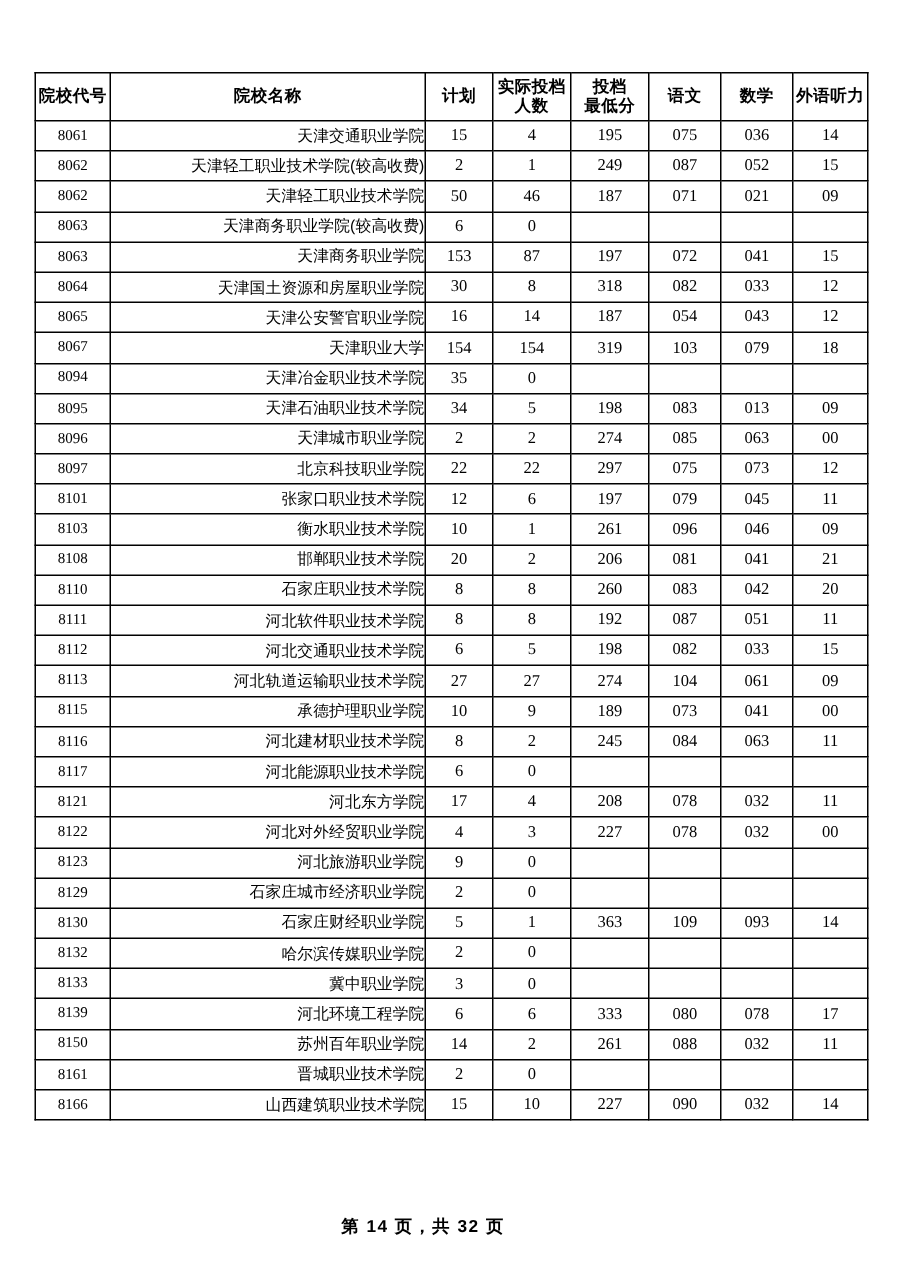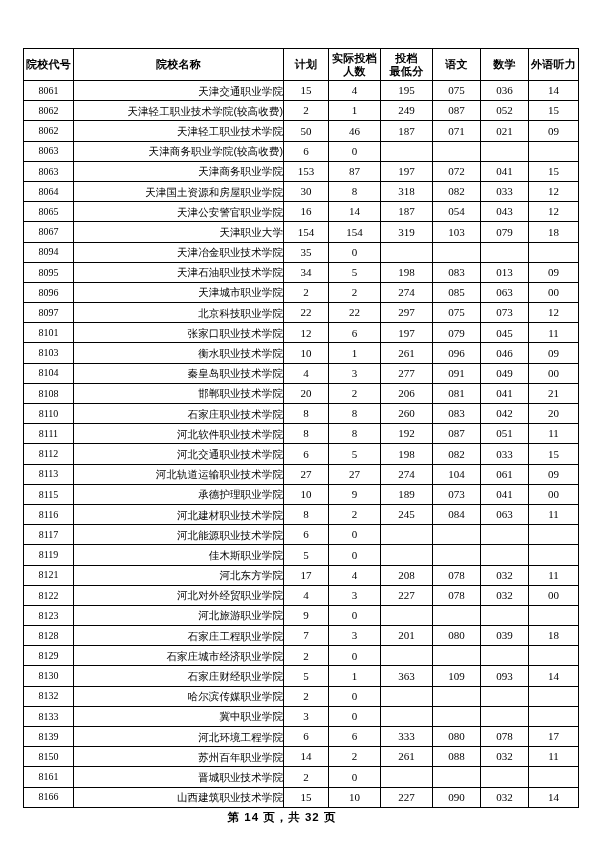--- a/index.html
+++ b/index.html
@@ -273,30 +273,20 @@
           <td class="code-cell">8103</td>
           <td class="name-cell">衡水职业技术学院</td>
           <td class="num-cell">10</td>
           <td class="num-cell">1</td>
           <td class="num-cell">261</td>
           <td class="num-cell">096</td>
           <td class="num-cell">046</td>
           <td class="num-cell">09</td>
         </tr>
         <tr>
-          <td class="code-cell">8104</td>
-          <td class="name-cell">秦皇岛职业技术学院</td>
-          <td class="num-cell">4</td>
-          <td class="num-cell">3</td>
-          <td class="num-cell">277</td>
-          <td class="num-cell">091</td>
-          <td class="num-cell">049</td>
-          <td class="num-cell">00</td>
-        </tr>
-        <tr>
           <td class="code-cell">8108</td>
           <td class="name-cell">邯郸职业技术学院</td>
           <td class="num-cell">20</td>
           <td class="num-cell">2</td>
           <td class="num-cell">206</td>
           <td class="num-cell">081</td>
           <td class="num-cell">041</td>
           <td class="num-cell">21</td>
         </tr>
         <tr>
@@ -363,30 +353,20 @@
           <td class="code-cell">8117</td>
           <td class="name-cell">河北能源职业技术学院</td>
           <td class="num-cell">6</td>
           <td class="num-cell">0</td>
           <td class="num-cell"></td>
           <td class="num-cell"></td>
           <td class="num-cell"></td>
           <td class="num-cell"></td>
         </tr>
         <tr>
-          <td class="code-cell">8119</td>
-          <td class="name-cell">佳木斯职业学院</td>
-          <td class="num-cell">5</td>
-          <td class="num-cell">0</td>
-          <td class="num-cell"></td>
-          <td class="num-cell"></td>
-          <td class="num-cell"></td>
-          <td class="num-cell"></td>
-        </tr>
-        <tr>
           <td class="code-cell">8121</td>
           <td class="name-cell">河北东方学院</td>
           <td class="num-cell">17</td>
           <td class="num-cell">4</td>
           <td class="num-cell">208</td>
           <td class="num-cell">078</td>
           <td class="num-cell">032</td>
           <td class="num-cell">11</td>
         </tr>
         <tr>
@@ -403,30 +383,20 @@
           <td class="code-cell">8123</td>
           <td class="name-cell">河北旅游职业学院</td>
           <td class="num-cell">9</td>
           <td class="num-cell">0</td>
           <td class="num-cell"></td>
           <td class="num-cell"></td>
           <td class="num-cell"></td>
           <td class="num-cell"></td>
         </tr>
         <tr>
-          <td class="code-cell">8128</td>
-          <td class="name-cell">石家庄工程职业学院</td>
-          <td class="num-cell">7</td>
-          <td class="num-cell">3</td>
-          <td class="num-cell">201</td>
-          <td class="num-cell">080</td>
-          <td class="num-cell">039</td>
-          <td class="num-cell">18</td>
-        </tr>
-        <tr>
           <td class="code-cell">8129</td>
           <td class="name-cell">石家庄城市经济职业学院</td>
           <td class="num-cell">2</td>
           <td class="num-cell">0</td>
           <td class="num-cell"></td>
           <td class="num-cell"></td>
           <td class="num-cell"></td>
           <td class="num-cell"></td>
         </tr>
         <tr>

